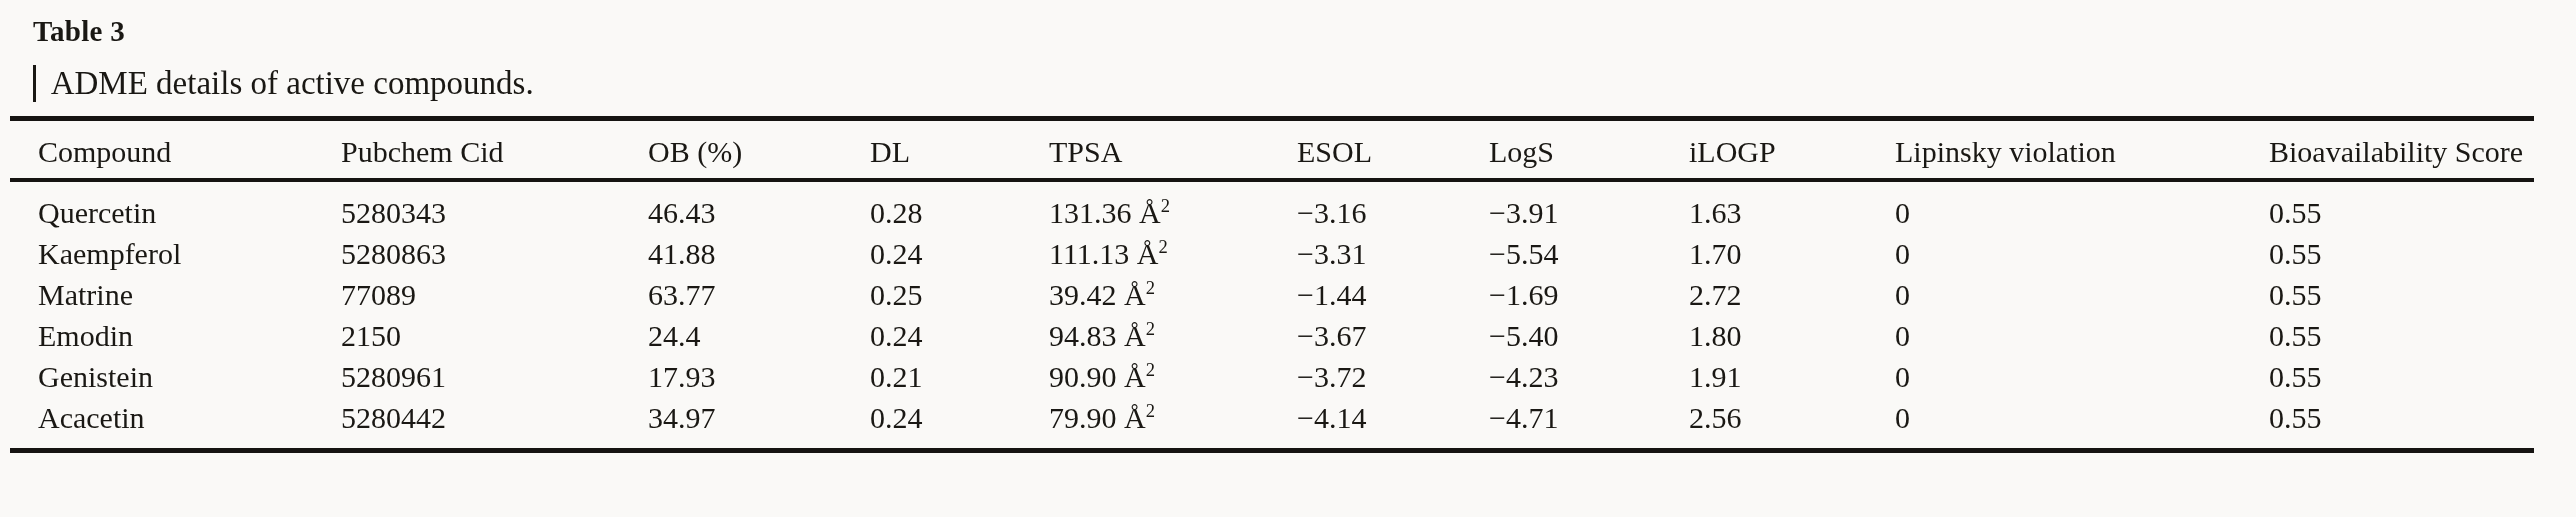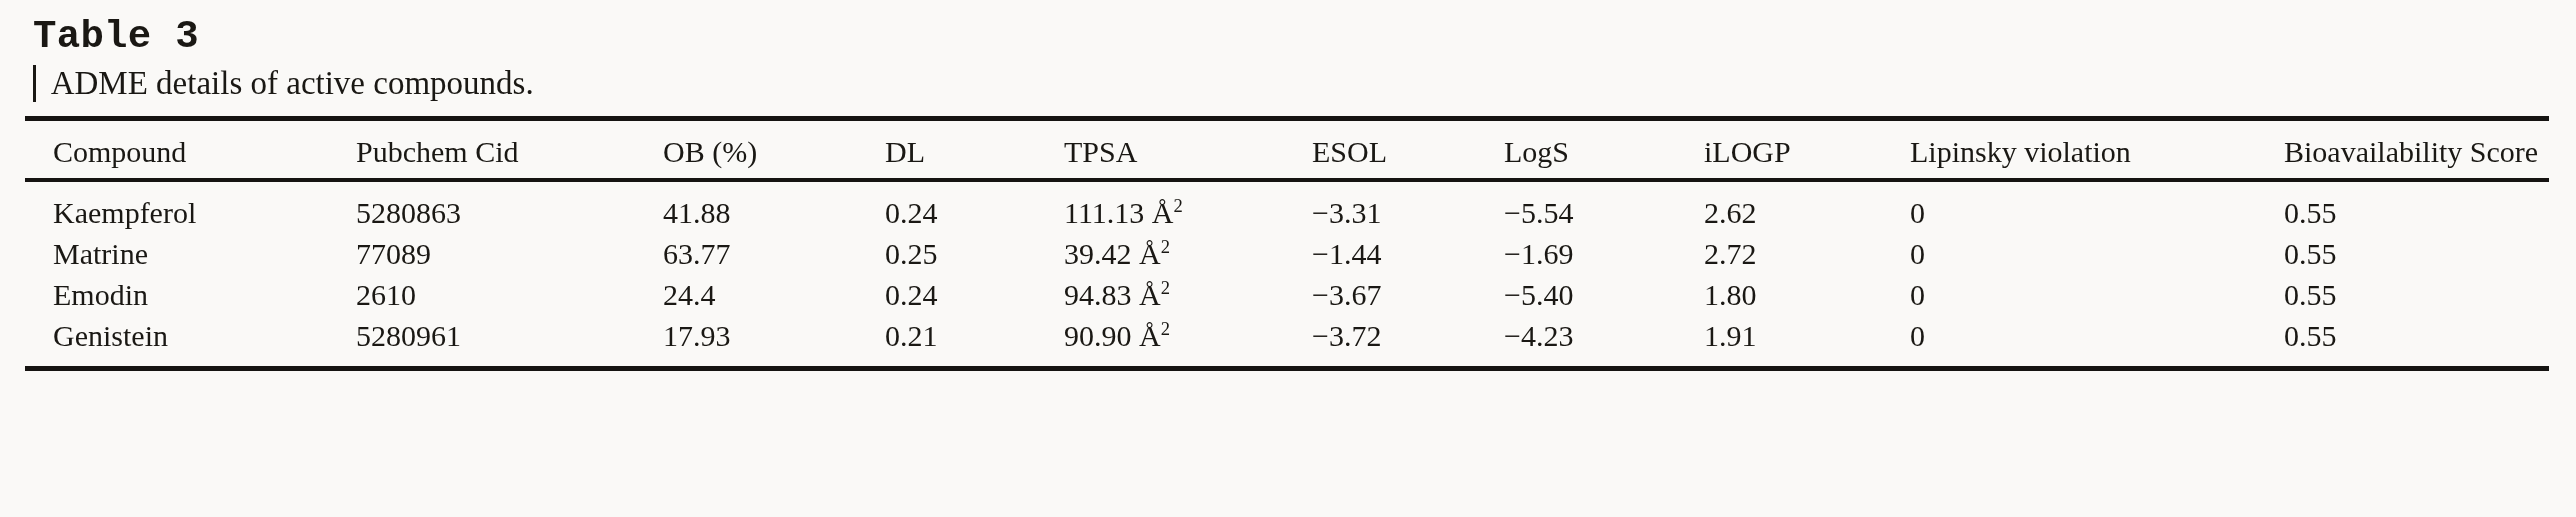--- a/index.html
+++ b/index.html
@@ -7,35 +7,34 @@
     width: 2576px; height: 518px;
     background: #faf9f7;
     color: #1a1814;
     font-family: "Liberation Serif", serif;
     overflow: hidden;
   }
   .doc { position: absolute; inset: 0; }
 
   .title {
     position: absolute; left: 33px; top: 15px;
-    font-size: 39px; font-weight: 700; line-height: 1.15;
+    font-size: 29px; font-weight: 700; line-height: 1.15;
     letter-spacing: 0.3px;
-    font-family: Liberation Mono, monospace;
   }
   .caption {
     position: absolute; left: 33px; top: 65px;
     display: flex; align-items: flex-start;
     font-size: 33px; line-height: 1.15;
   }
   .caption-bar {
     width: 2.7px; height: 37px; background: #1a1814;
     margin-right: 15px; flex: 0 0 auto;
   }
 
-  .table-wrap { position: absolute; left: 25px; top: 116px; width: 2523px; }
+  .table-wrap { position: absolute; left: 10px; top: 116px; width: 2523px; }
   table.adme {
     width: 2523px;
     border-collapse: collapse;
     table-layout: fixed;
     border-top: 5.3px solid #161412;
     border-bottom: 5.3px solid #161412;
     font-size: 30px;
   }
   thead th {
     text-align: left; font-weight: 400;
@@ -87,46 +86,58 @@
           <th>TPSA</th>
           <th>ESOL</th>
           <th>LogS</th>
           <th>iLOGP</th>
           <th>Lipinsky violation</th>
           <th>Bioavailability Score</th>
         </tr>
       </thead>
       <tbody>
         <tr>
+          <td>Quercetin</td>
+          <td>5280343</td>
+          <td>46.43</td>
+          <td>0.28</td>
+          <td><span>131.36 Å</span><sup>2</sup></td>
+          <td>−3.16</td>
+          <td>−3.91</td>
+          <td>1.63</td>
+          <td>0</td>
+          <td>0.55</td>
+        </tr>
+        <tr>
           <td>Kaempferol</td>
           <td>5280863</td>
           <td>41.88</td>
           <td>0.24</td>
           <td><span>111.13 Å</span><sup>2</sup></td>
           <td>−3.31</td>
           <td>−5.54</td>
-          <td>2.62</td>
+          <td>1.70</td>
           <td>0</td>
           <td>0.55</td>
         </tr>
         <tr>
           <td>Matrine</td>
           <td>77089</td>
           <td>63.77</td>
           <td>0.25</td>
           <td><span>39.42 Å</span><sup>2</sup></td>
           <td>−1.44</td>
           <td>−1.69</td>
           <td>2.72</td>
           <td>0</td>
           <td>0.55</td>
         </tr>
         <tr>
           <td>Emodin</td>
-          <td>2610</td>
+          <td>2150</td>
           <td>24.4</td>
           <td>0.24</td>
           <td><span>94.83 Å</span><sup>2</sup></td>
           <td>−3.67</td>
           <td>−5.40</td>
           <td>1.80</td>
           <td>0</td>
           <td>0.55</td>
         </tr>
         <tr>
@@ -134,18 +145,30 @@
           <td>5280961</td>
           <td>17.93</td>
           <td>0.21</td>
           <td><span>90.90 Å</span><sup>2</sup></td>
           <td>−3.72</td>
           <td>−4.23</td>
           <td>1.91</td>
           <td>0</td>
           <td>0.55</td>
         </tr>
+        <tr>
+          <td>Acacetin</td>
+          <td>5280442</td>
+          <td>34.97</td>
+          <td>0.24</td>
+          <td><span>79.90 Å</span><sup>2</sup></td>
+          <td>−4.14</td>
+          <td>−4.71</td>
+          <td>2.56</td>
+          <td>0</td>
+          <td>0.55</td>
+        </tr>
       </tbody>
     </table>
   </div>
 
 </div>
 
 
 </body></html>

